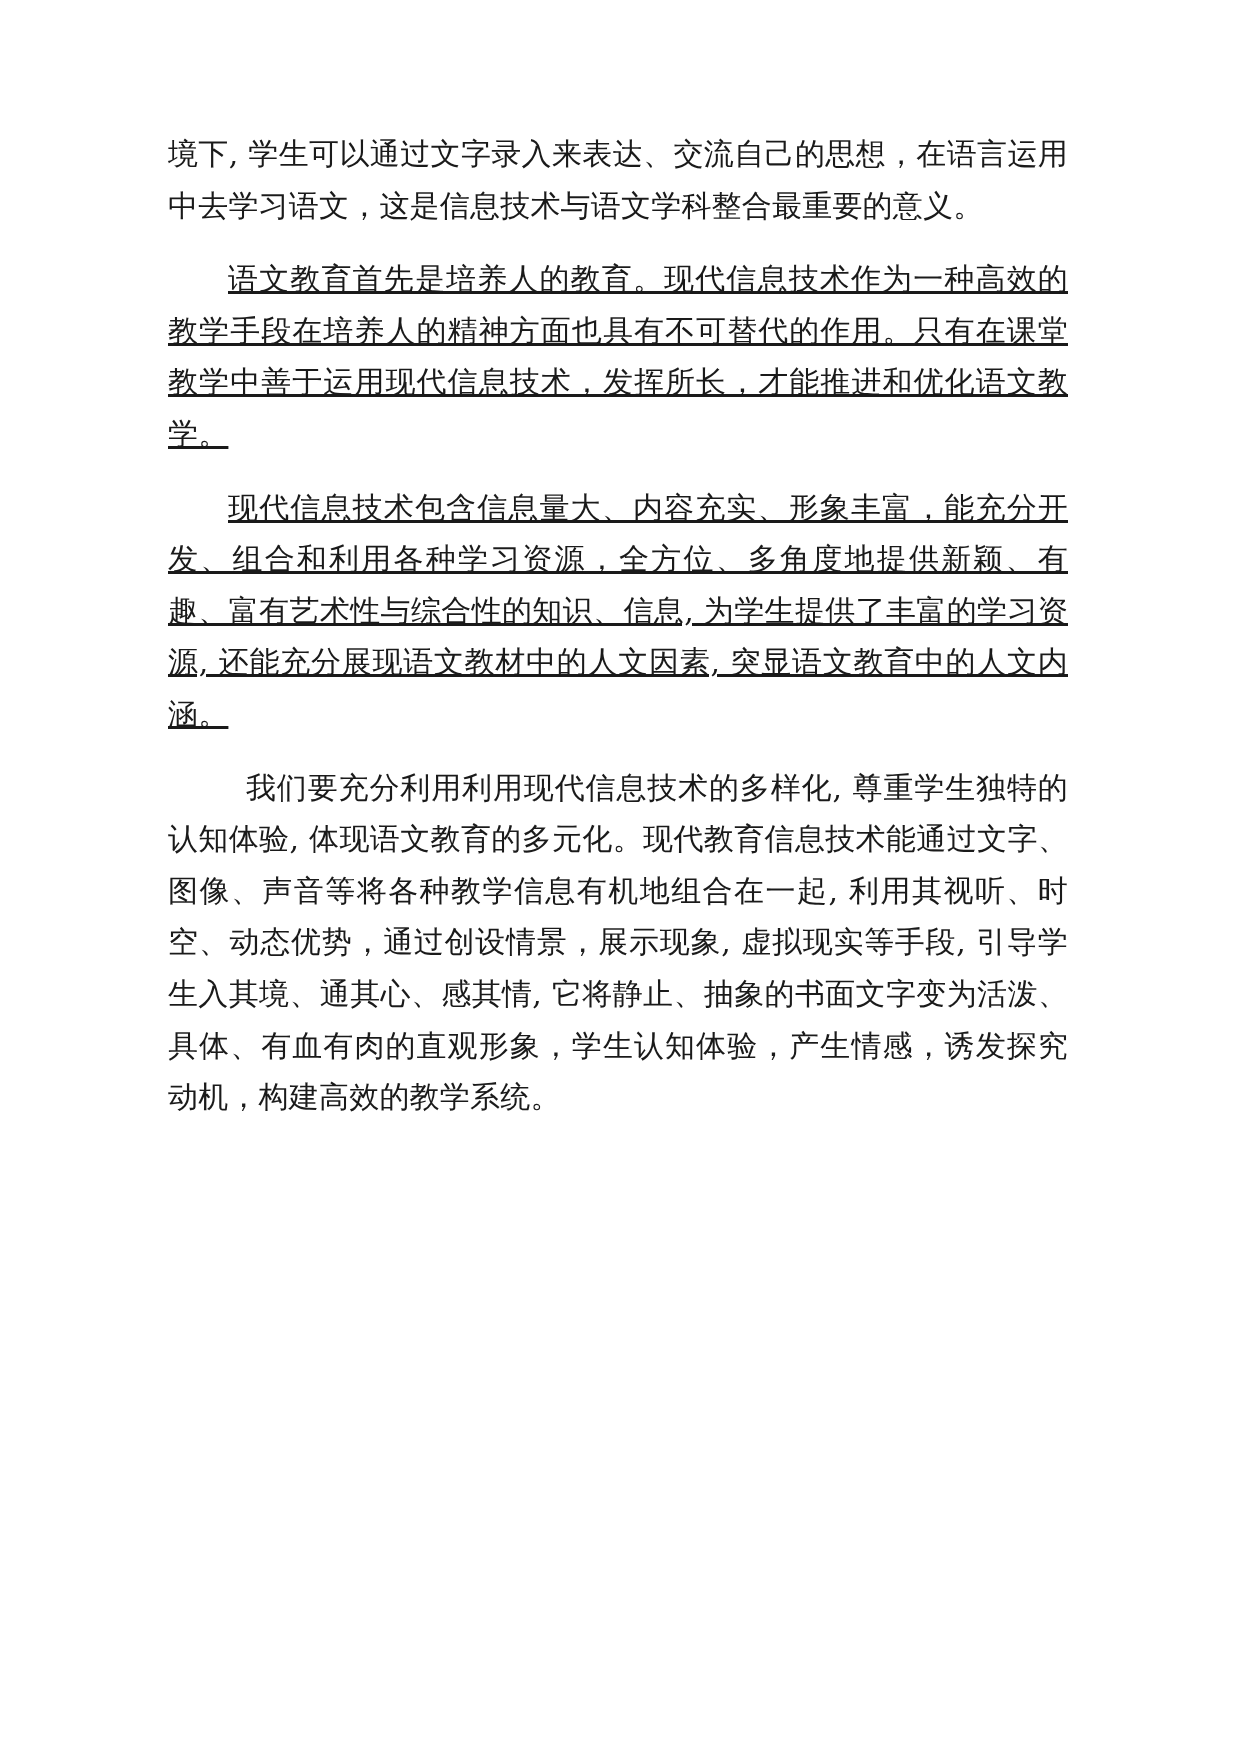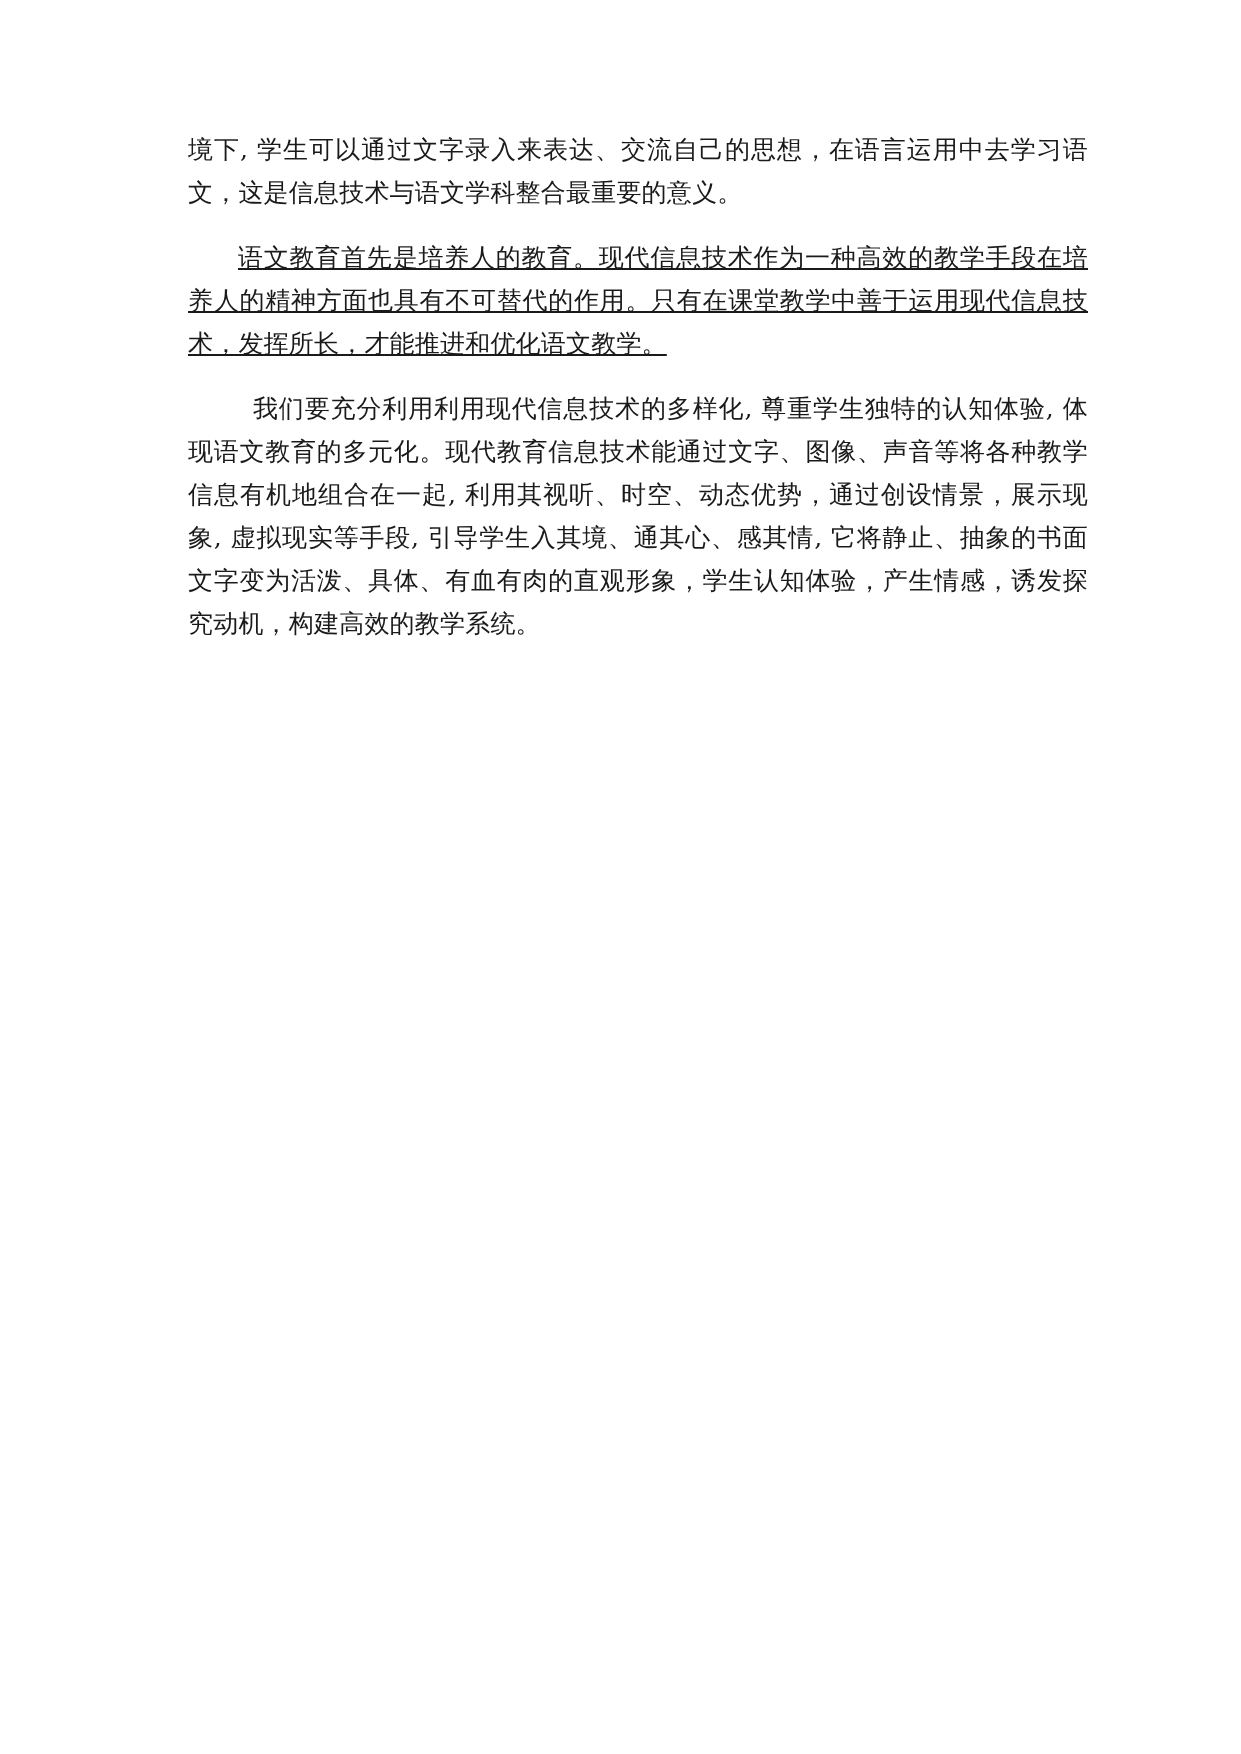--- a/index.html
+++ b/index.html
@@ -15,27 +15,26 @@
     margin: 0 auto;
     overflow: hidden;
     box-sizing: border-box;
   }
   .doc-body {
     position: absolute;
     left: 168px;
     top: 128px;
     width: 900px;
     font-family: "DejaVu Serif", "Liberation Serif", serif;
-    font-size: 25px;
+    font-size: 30px;
     line-height: 1.72;
     color: #1a1a1a;
     text-align: justify;
     text-justify: inter-ideograph;
     letter-spacing: 0.2px;
-    margin-left: 20px;
   }
   .para {
     margin: 0 0 22px 0;
     text-indent: 0;
   }
   .para.indent {
     text-indent: 2em;
     text-decoration: underline;
   }
   .para.indent-wide {
@@ -48,15 +47,16 @@
     text-indent: 0;
   }
 </style>
 </head>
 <body>
 
 <div class="page">
   <div class="doc-body">
     <p class="para noindent">境下, 学生可以通过文字录入来表达、交流自己的思想，在语言运用中去学习语文，这是信息技术与语文学科整合最重要的意义。</p>
     <p class="para indent">语文教育首先是培养人的教育。现代信息技术作为一种高效的教学手段在培养人的精神方面也具有不可替代的作用。只有在课堂教学中善于运用现代信息技术，发挥所长，才能推进和优化语文教学。</p>
+    <p class="para indent">现代信息技术包含信息量大、内容充实、形象丰富，能充分开发、组合和利用各种学习资源，全方位、多角度地提供新颖、有趣、富有艺术性与综合性的知识、信息, 为学生提供了丰富的学习资源, 还能充分展现语文教材中的人文因素, 突显语文教育中的人文内涵。</p>
     <p class="para indent-wide">我们要充分利用利用现代信息技术的多样化, 尊重学生独特的认知体验, 体现语文教育的多元化。现代教育信息技术能通过文字、图像、声音等将各种教学信息有机地组合在一起, 利用其视听、时空、动态优势，通过创设情景，展示现象, 虚拟现实等手段, 引导学生入其境、通其心、感其情, 它将静止、抽象的书面文字变为活泼、具体、有血有肉的直观形象，学生认知体验，产生情感，诱发探究动机，构建高效的教学系统。</p>
   </div>
 </div>
 
 </body></html>

